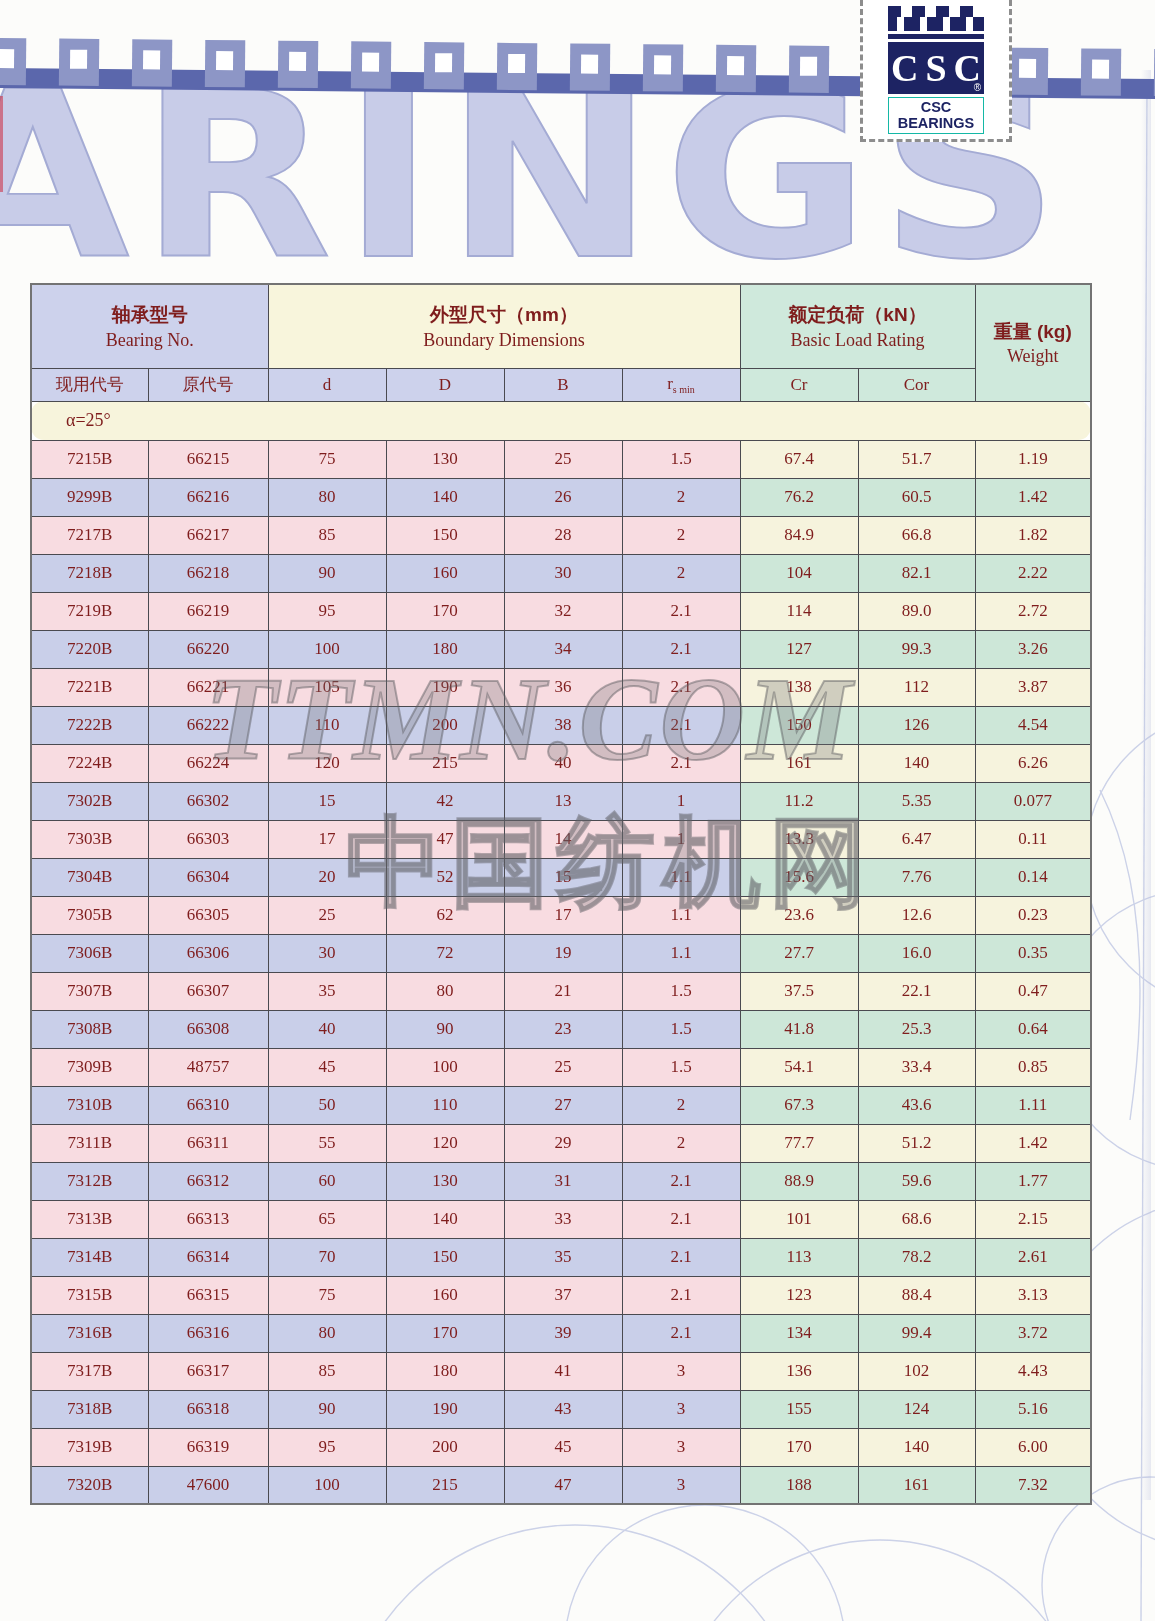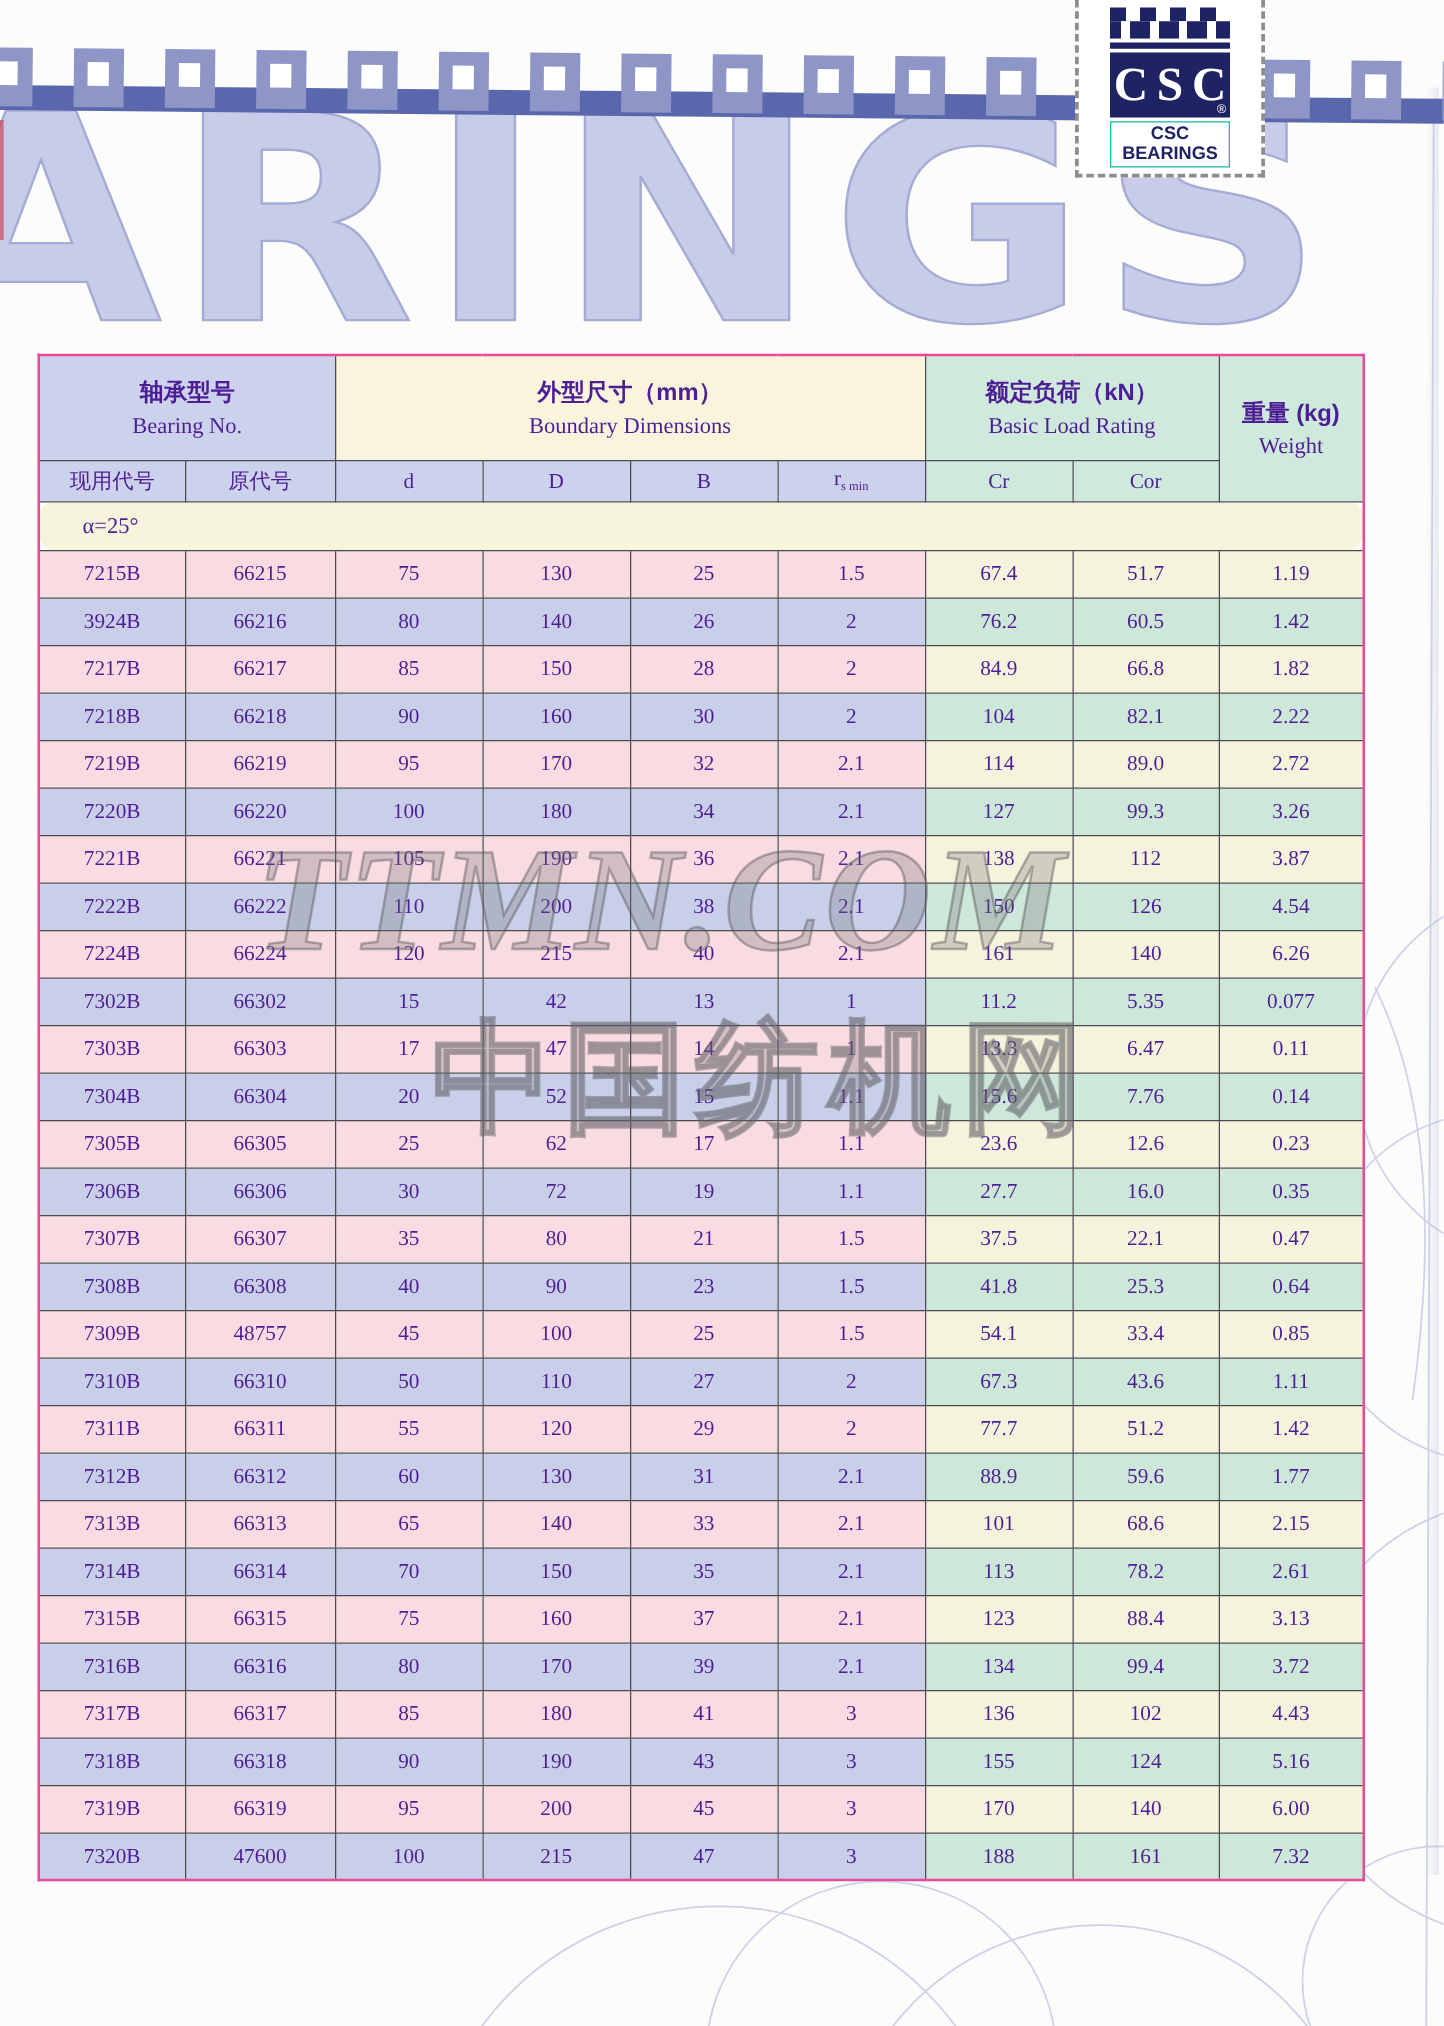--- a/index.html
+++ b/index.html
@@ -35,22 +35,22 @@
   .csc-box{background:#1d2363;height:52px;position:relative;display:flex;align-items:center;justify-content:center;margin-top:3px;}
   .csc-box .csc{color:#fff;font-family:"Liberation Serif",serif;font-weight:bold;font-size:38px;letter-spacing:7px;text-indent:7px;}
   .csc-box .reg{position:absolute;right:3px;bottom:1px;color:#fff;font-size:10px;font-family:"Liberation Sans",sans-serif;}
   .logo-caption{margin-top:3px;border:1px solid #14b8a6;color:#1d2363;
     font-family:"Liberation Sans",sans-serif;font-weight:bold;font-size:14.5px;
     text-align:center;padding:1px 0 2px;}
   
   table.cat{
     position:absolute;left:30px;top:283px;z-index:4;
     border-collapse:collapse;table-layout:fixed;
-    font-family:"Liberation Serif",serif;color:#4c1d95;
-    border:2px solid #ec4899;background:#fff;
+    font-family:"Liberation Serif",serif;color:#7f1d1d;
+    border:2px solid #737373;background:#fff;
   }
   table.cat th,table.cat td{
     border:1px solid #4a4a50;text-align:center;vertical-align:middle;
     padding:0;font-weight:normal;overflow:hidden;
   }
   tr.row-group{height:84px;}
   tr.row-sub{height:33px;margin-top:40px;}
   tr.row-alpha{height:39px;}
   tbody.data tr{height:38px;font-size:17px;}
   .h-zh{font-family:"Liberation Sans","DejaVu Sans",sans-serif;font-weight:bold;font-size:19px;line-height:1.45;}
@@ -221,21 +221,21 @@
         <td class="c-pink">66215</td>
         <td class="c-pink">75</td>
         <td class="c-pink">130</td>
         <td class="c-pink">25</td>
         <td class="c-pink">1.5</td>
         <td class="c-cream">67.4</td>
         <td class="c-cream">51.7</td>
         <td class="c-cream">1.19</td>
       </tr>
       <tr>
-        <td class="c-lav">3924B</td>
+        <td class="c-lav">9299B</td>
         <td class="c-lav">66216</td>
         <td class="c-lav">80</td>
         <td class="c-lav">140</td>
         <td class="c-lav">26</td>
         <td class="c-lav">2</td>
         <td class="c-green">76.2</td>
         <td class="c-green">60.5</td>
         <td class="c-green">1.42</td>
       </tr>
       <tr>

